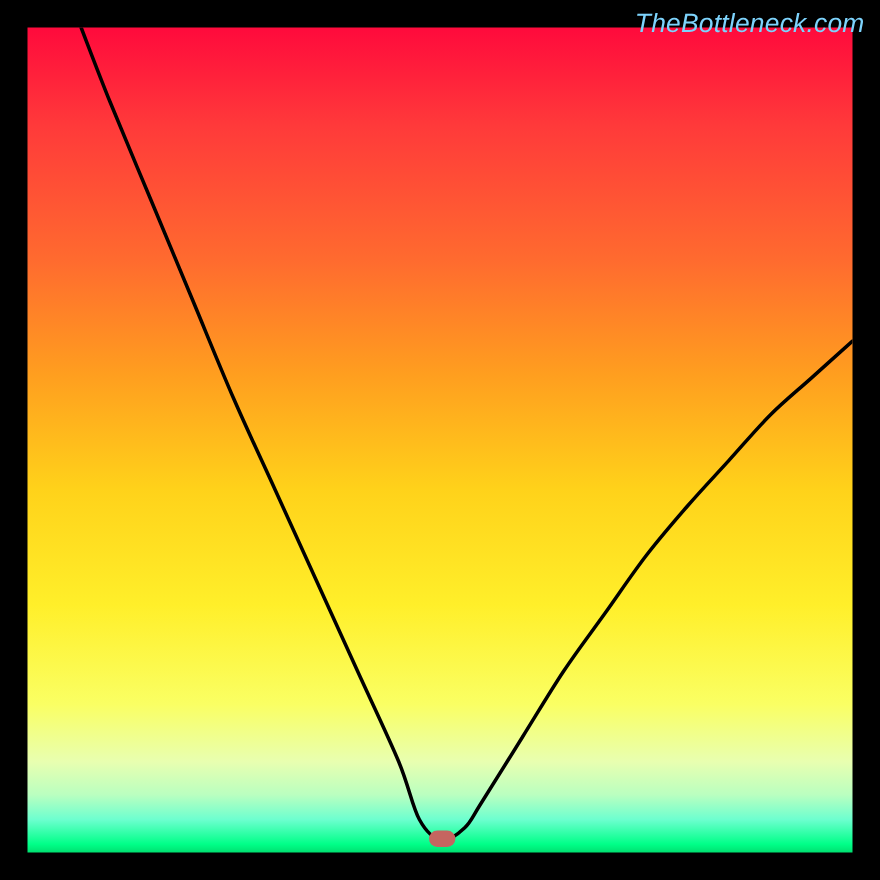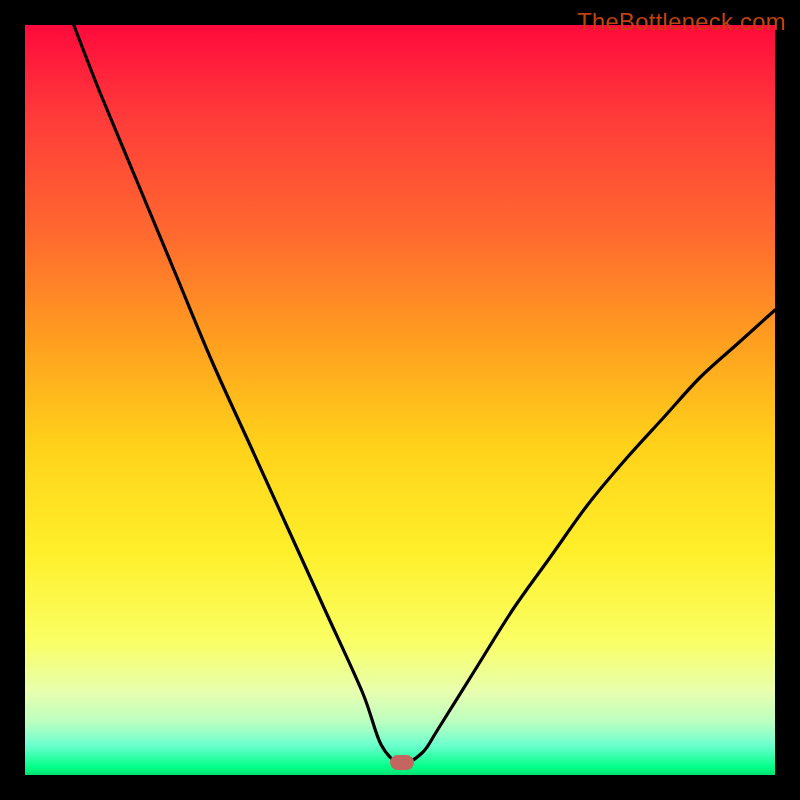--- a/index.html
+++ b/index.html
@@ -9,23 +9,24 @@
     width: 800px;
     height: 800px;
     background: #000;
   }
   .watermark {
     position: absolute;
     top: 8px;
     right: 14px;
     font-family: Arial, Helvetica, sans-serif;
     font-size: 24px;
-    color: #c2410c;
+    color: #7dd3fc;
     letter-spacing: 0.2px;
     z-index: 20;
+    font-style: italic;
   }
   .plot-area {
     position: absolute;
     left: 25px;
     top: 25px;
     width: 750px;
     height: 750px;
     background: linear-gradient(to bottom,
       #ff0a3c 0%,
       #ff3a3a 12%,

